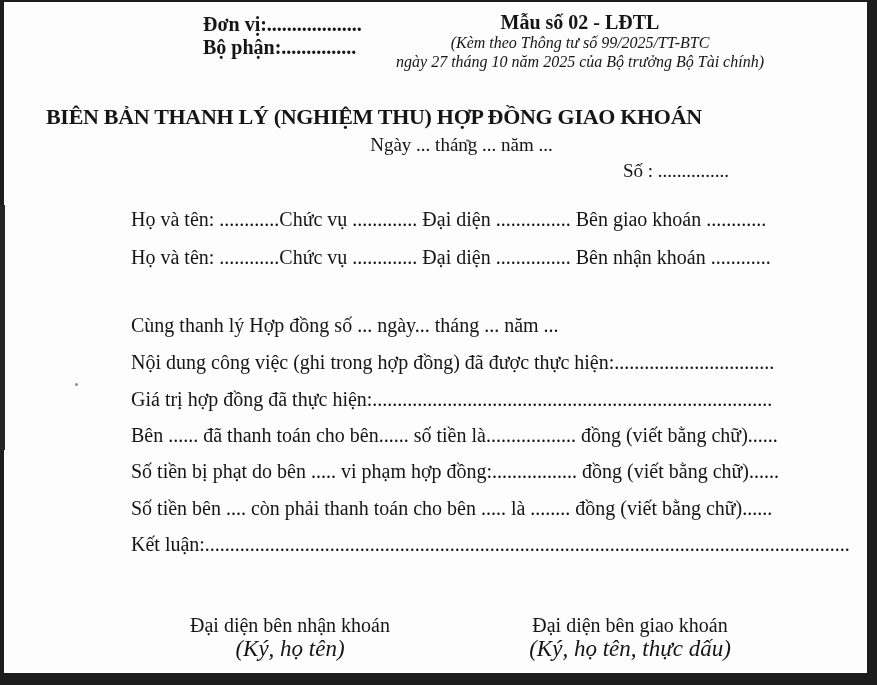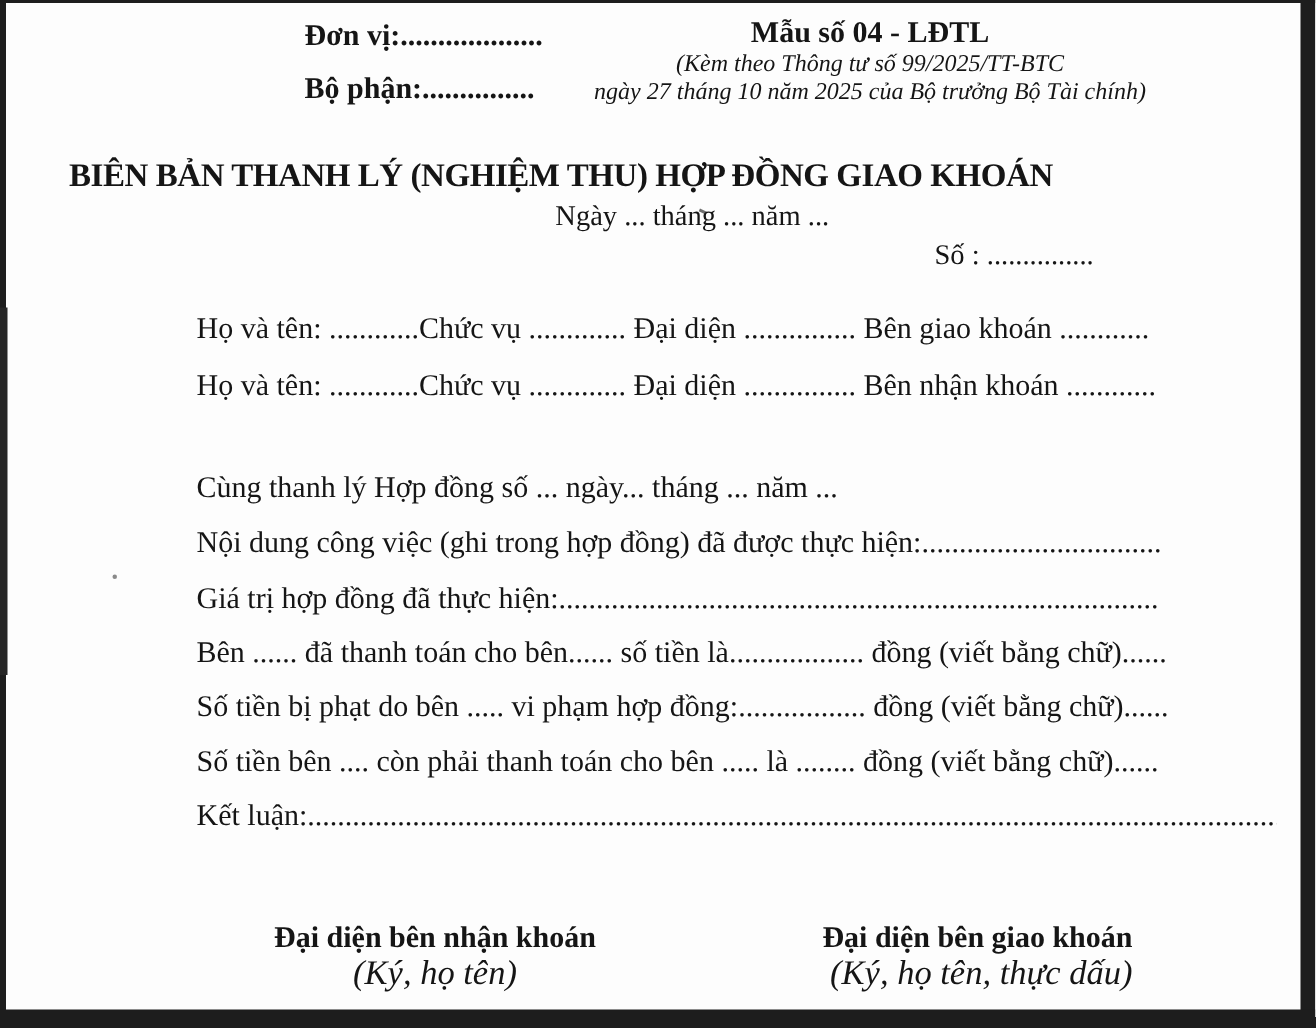--- a/index.html
+++ b/index.html
@@ -17,21 +17,21 @@
   .edge-left-bump { position: absolute; left: 0; top: 205px; width: 5px; height: 245px; background: #262626; }
   .edge-top    { left: 0; top: 0; width: 877px; height: 2px; }
   .edge-right  { left: 867px; top: 0; width: 10px; height: 685px; }
   .edge-bottom { left: 0; top: 673px; width: 877px; height: 12px; }
 
   .hdr-unit, .hdr-dept {
     position: absolute; left: 163px;
     font-weight: bold; font-size: 20px; white-space: nowrap; margin-left: 40px;
   }
   .hdr-unit { top: 13px; }
-  .hdr-dept { top: 48px; }
+  .hdr-dept { top: 36px; }
 
   .hdr-right {
     position: absolute; left: 360px; top: 11px; width: 440px;
     text-align: center;
   }
   .form-number { font-weight: bold; font-size: 20px; line-height: 22px; }
   .attach-line { font-style: italic; font-size: 16px; line-height: 19px; }
 
   .doc-title {
     position: absolute; left: 46px; top: 104px; width: 831px;
@@ -55,22 +55,22 @@
   .bline.l2 { top: 314px; }
   .bline.l3 { top: 351px; }
   .bline.l4 { top: 388px; }
   .bline.l5 { top: 424px; }
   .bline.l6 { top: 460px; }
   .bline.l7 { top: 497px; }
   .bline.l8 { top: 533px; }
 
   .sig-block { position: absolute; width: 250px; text-align: center; }
   .sig-left  { left: 165px; top: 613px; }
-  .sig-right { left: 505px; top: 613px; text-align: right; }
-  .sig-title { font-weight: bold; font-size: 20px; line-height: 24px; white-space: nowrap; }
+  .sig-right { left: 505px; top: 613px; }
+  .sig-title { font-weight: normal; font-size: 20px; line-height: 24px; white-space: nowrap; }
   .sig-note  { font-style: italic; font-size: 23px; line-height: 24px; }
 
   .artifact { position: absolute; background: #8a8a8a; }
   .artifact-dot  { left: 75px; top: 383px; width: 3px; height: 3px; border-radius: 50%; }
   .artifact-tick { left: 466px; top: 140px; width: 5px; height: 2px; transform: rotate(25deg); background: #6f6f6f; }
 </style>
 </head>
 <body>
 
 <div class="page">
@@ -81,21 +81,21 @@
   <div class="edge edge-right"></div>
   <div class="edge edge-bottom"></div>
 
   <div class="artifact artifact-dot"></div>
   <div class="artifact artifact-tick"></div>
 
   <div class="hdr-unit">Đơn vị:...................</div>
   <div class="hdr-dept">Bộ phận:...............</div>
 
   <div class="hdr-right">
-    <div class="form-number">Mẫu số 04 - LĐTL</div>
+    <div class="form-number">Mẫu số 02 - LĐTL</div>
     <div class="attach-line">(Kèm theo Thông tư số 99/2025/TT-BTC</div>
     <div class="attach-line">ngày 27 tháng 10 năm 2025 của Bộ trưởng Bộ Tài chính)</div>
   </div>
 
   <div class="doc-title">BIÊN BẢN THANH LÝ (NGHIỆM THU) HỢP ĐỒNG GIAO KHOÁN</div>
   <div class="date-line">Ngày ... tháng ... năm ...</div>
   <div class="number-line">Số : ...............</div>
 
   <div class="bline l0">Họ và tên: ............Chức vụ ............. Đại diện ............... Bên giao khoán ............</div>
   <div class="bline l1">Họ và tên: ............Chức vụ ............. Đại diện ............... Bên nhận khoán ............</div>

